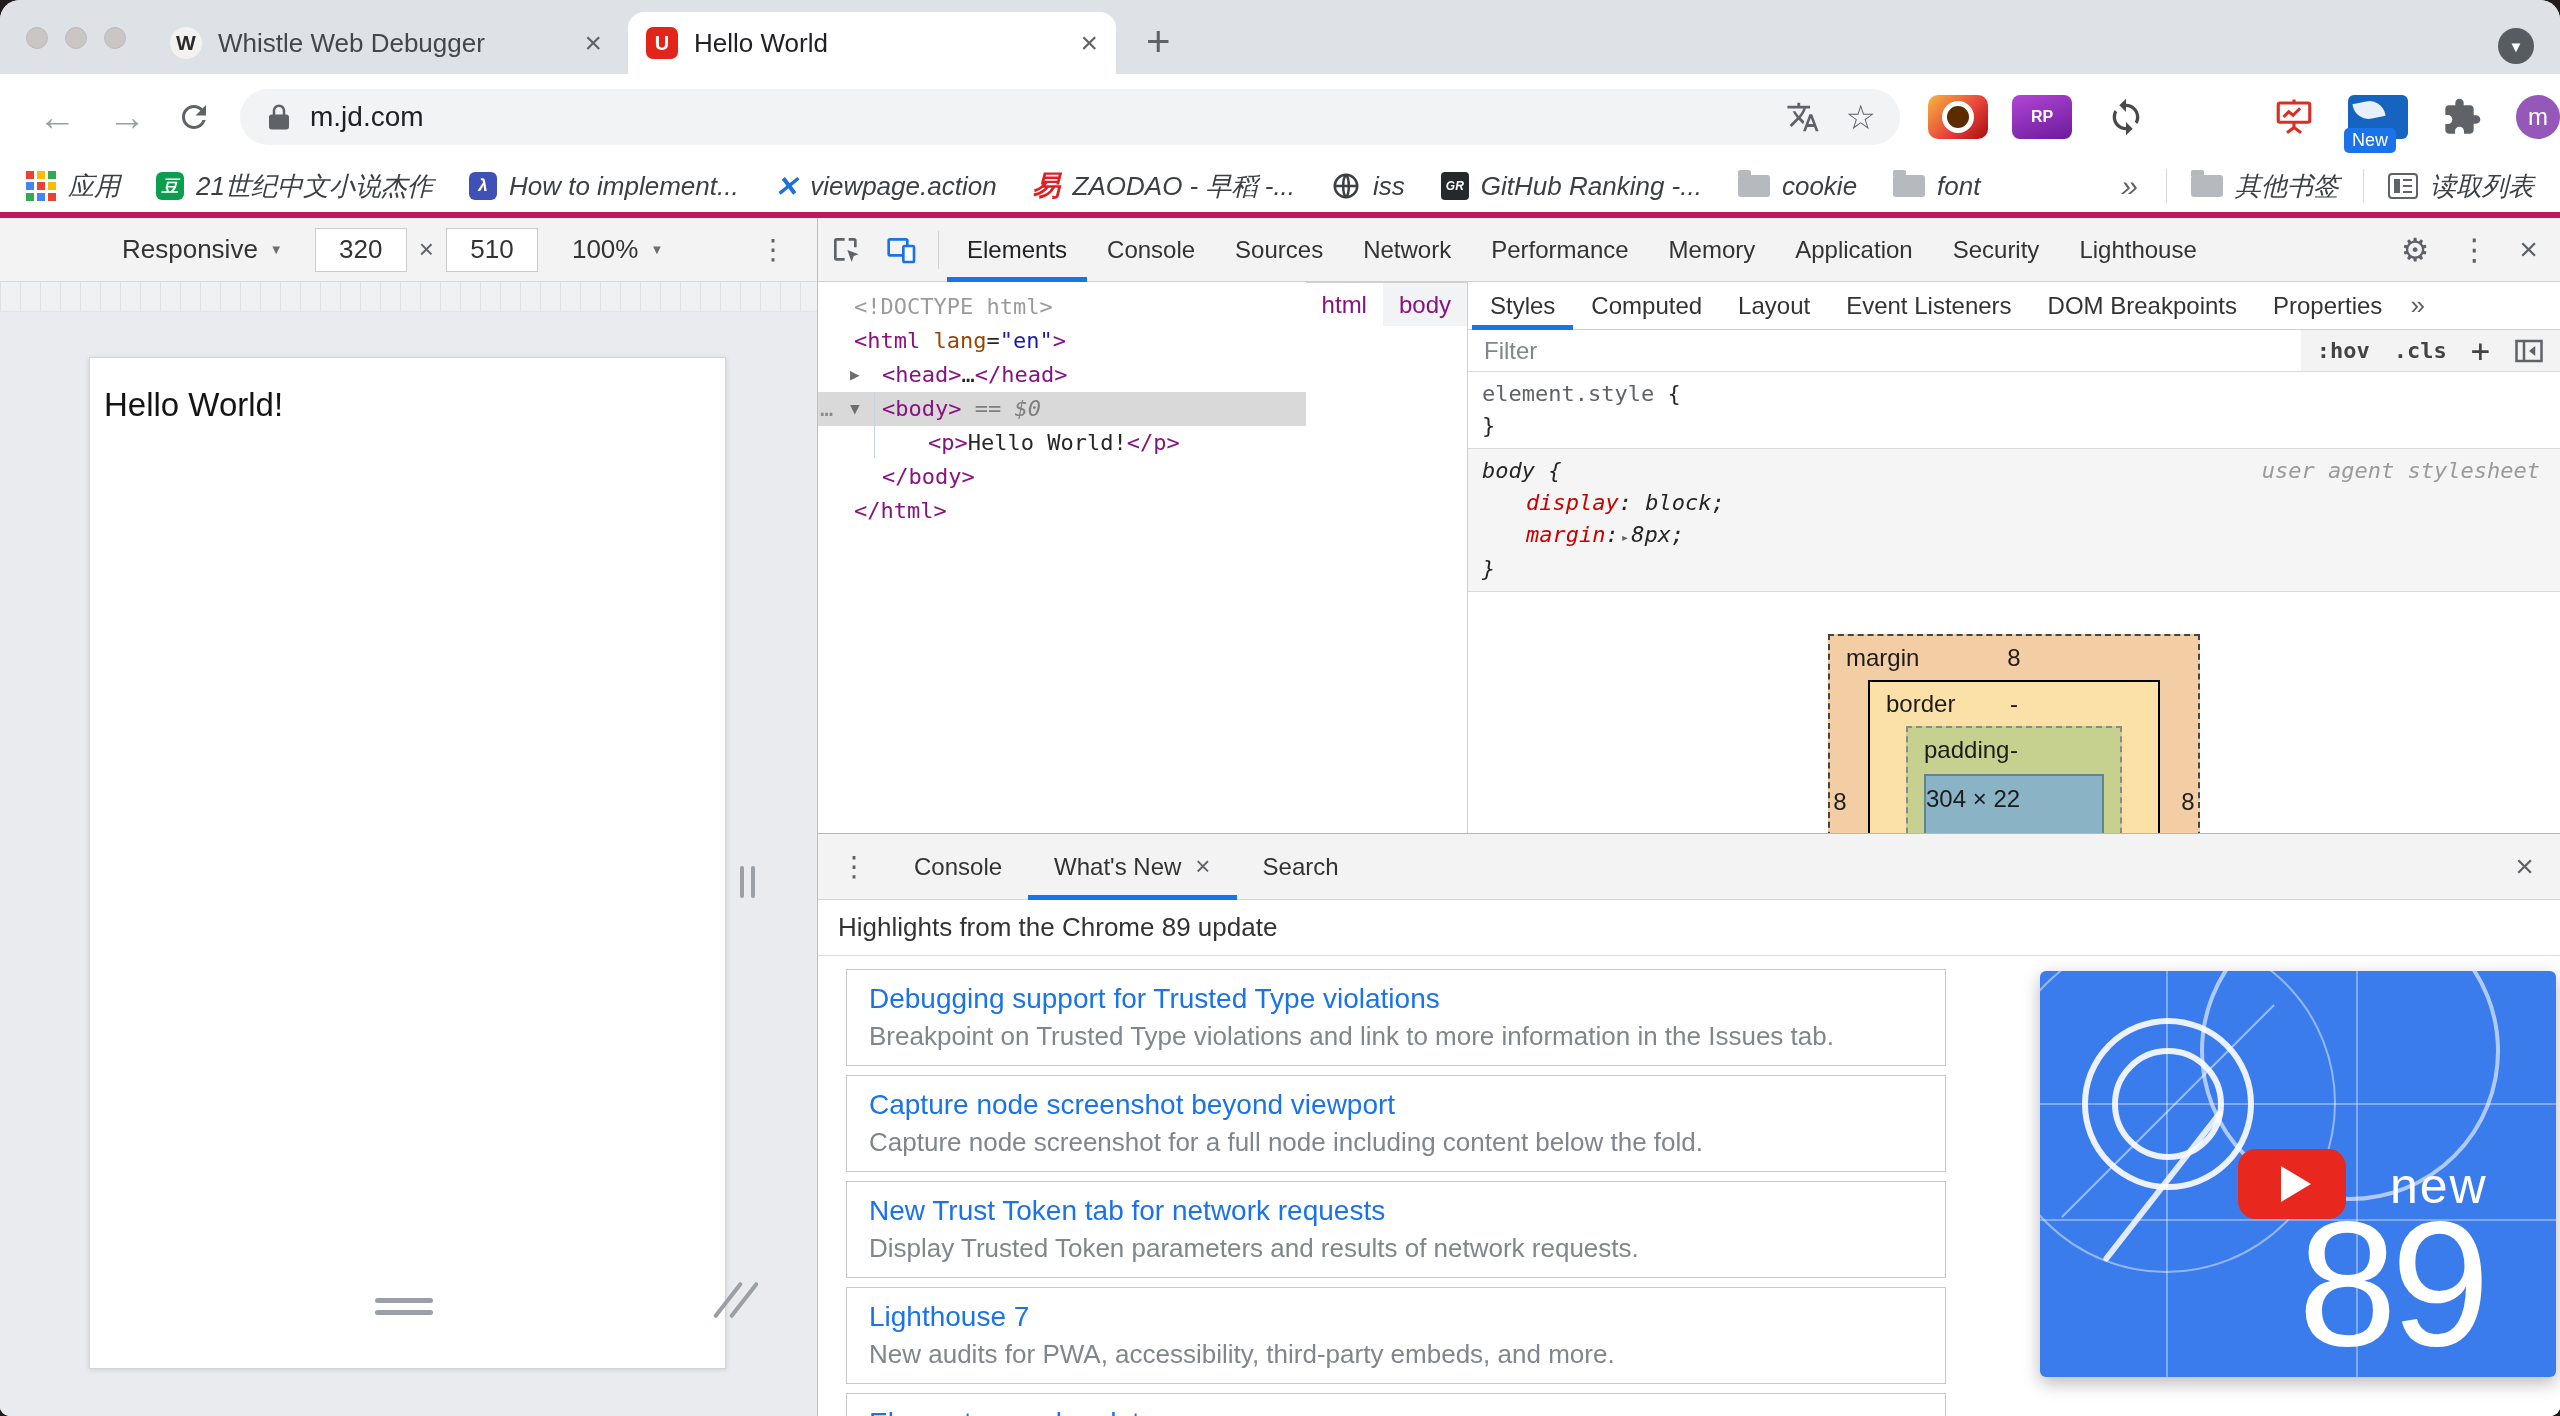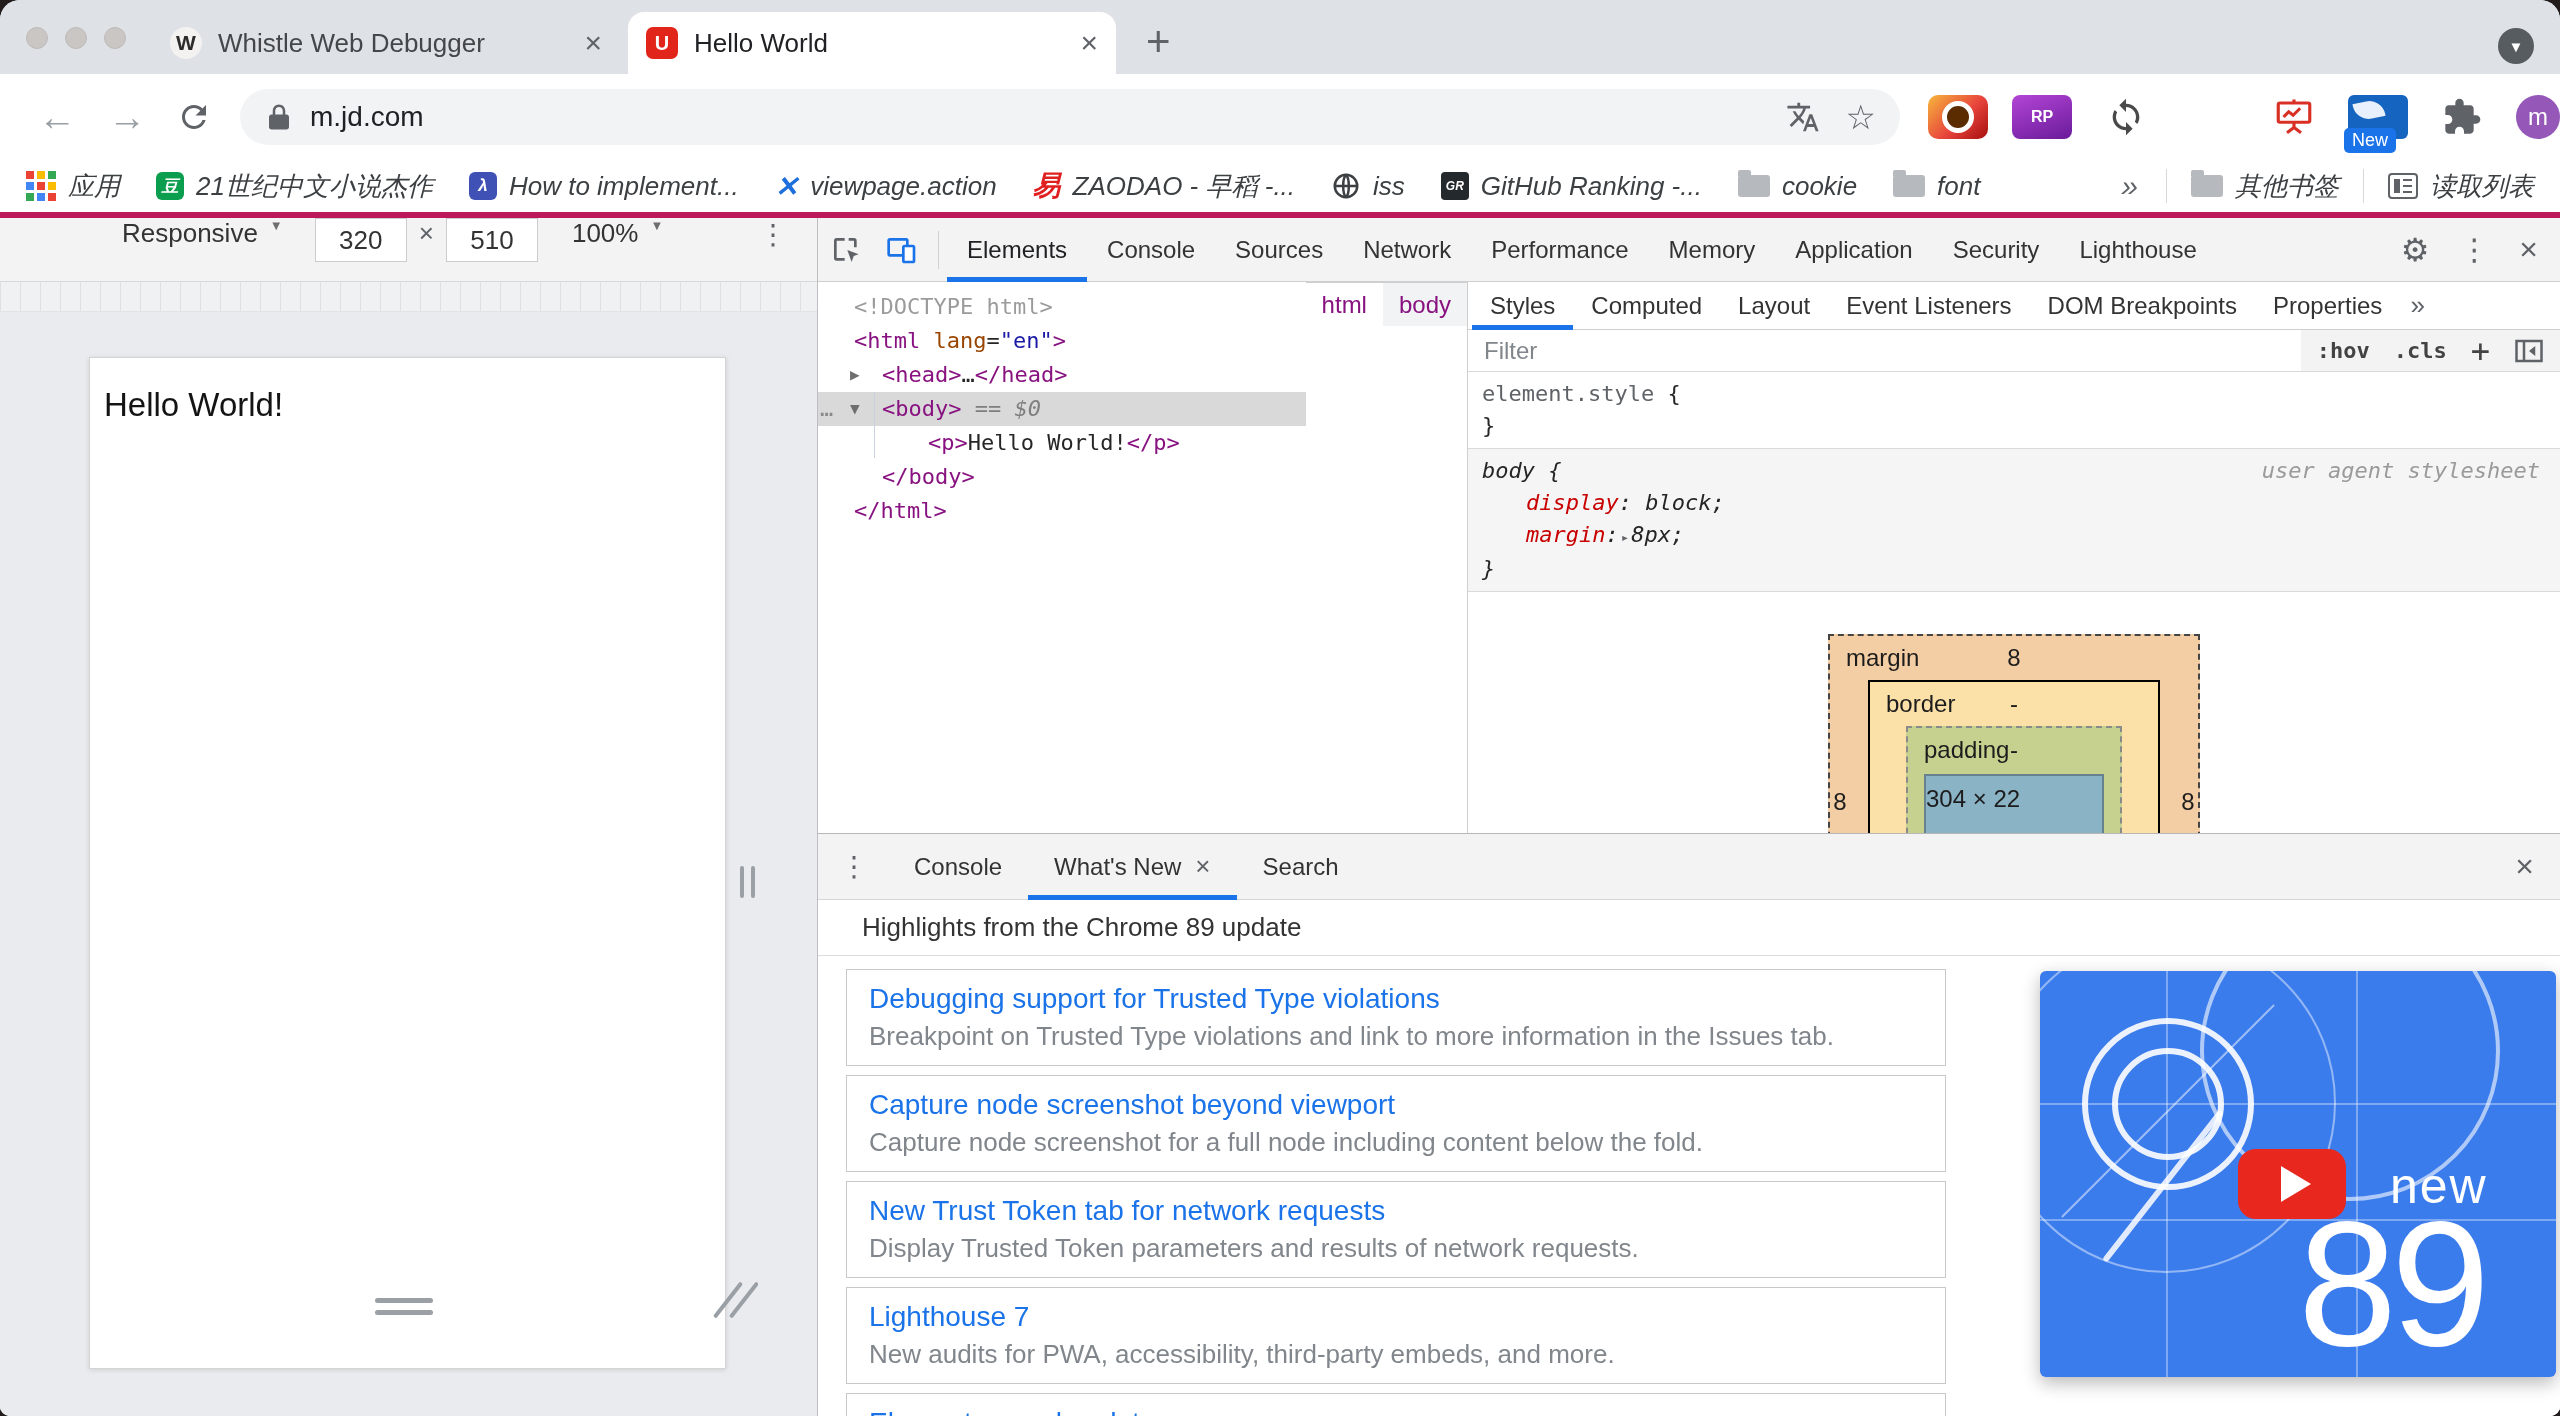--- a/index.html
+++ b/index.html
@@ -64,21 +64,21 @@
   .bm-sep { width:1px; height:34px; background:#d5d7da; margin:0 24px; }
   .overflow-chevrons { font-size:30px; color:#5f6368; margin-right:4px; }
   .readlist-ico { width:30px; height:26px; border:2px solid #5f6368; border-radius:4px; position:relative; }
   .readlist-ico::before { content:""; position:absolute; left:4px; top:4px; width:6px; height:14px; background:#5f6368; }
   .readlist-ico::after { content:""; position:absolute; left:13px; top:4px; width:9px; height:14px;
       background:linear-gradient(#5f6368 2px,transparent 2px,transparent 6px,#5f6368 6px,#5f6368 8px,transparent 8px,transparent 12px,#5f6368 12px); }
 
   
   .main { display:flex; height:1198px; }
   .device { width:818px; background:#eaecef; border-right:1px solid #bcbec1; position:relative; }
-  .dtoolbar { height:64px; background:#f3f3f3; border-bottom:1px solid #dadada; display:flex; align-items:flex-start;
+  .dtoolbar { height:64px; background:#f3f3f3; border-bottom:1px solid #dadada; display:flex; align-items:center;
               padding-left:122px; font-size:26px; color:#333; position:relative; }
   .dcaret { font-size:13px; color:#6e6e6e; margin-left:12px; }
   .dim-input { width:92px; height:44px; border:1px solid #ccc; background:#fff; text-align:center;
                font-size:26px; color:#333; margin:0 4px; font-family:"Liberation Sans",sans-serif; }
   .dim-x { color:#5f6368; font-size:26px; margin:0 8px; }
   .dt-kebab { position:absolute; right:30px; font-size:28px; color:#5f6368; }
   .ruler { height:30px; background:#f0f1f2; border-bottom:1px solid #e2e3e4;
            background-image:repeating-linear-gradient(90deg,#dfe0e1 0 1px,transparent 1px 20px); }
   .screen { position:absolute; left:0; right:1px; top:95px; bottom:0; background:#e9ebee; }
   .page { position:absolute; left:89px; top:44px; width:637px; height:1012px; background:#fff;
@@ -160,21 +160,21 @@
 
   
   .drawer { height:583px; border-top:1px solid #b7b7b7; display:flex; flex-direction:column; background:#fff; }
   .drawer-tabs { height:66px; background:#f3f3f3; border-bottom:1px solid #d6d6d6; display:flex; align-items:center;
                  font-size:24px; color:#333; }
   .drawer-kebab { padding:0 20px 0 22px; font-size:28px; color:#5f6368; }
   .drawer-tab { padding:0 26px; height:66px; display:flex; align-items:center; gap:14px; }
   .drawer-tab.active { box-shadow:inset 0 -5px 0 #1a73e8; }
   .tab-x { color:#5f6368; font-size:26px; }
   .drawer-close { margin-left:auto; padding-right:26px; font-size:32px; color:#5f6368; }
-  .wn-header { height:56px; border-bottom:1px solid #dcdcdc; display:flex; align-items:center; padding-left:44px;
+  .wn-header { height:56px; border-bottom:1px solid #dcdcdc; display:flex; align-items:center; padding-left:20px;
                font-size:26px; color:#333; }
   .wn-body { flex:1; position:relative; overflow:hidden; background:#fff; }
   .cards { position:absolute; left:28px; top:13px; width:1100px; }
   .card { border:1px solid #c9c9c9; background:#fff; padding:12px 22px; margin-bottom:9px; }
   .card-title { font-size:28px; color:#1a73e8; line-height:34px; }
   .card-desc { font-size:26px; color:#80868b; line-height:34px; margin-top:3px; }
 
   .video { position:absolute; left:1222px; top:15px; width:516px; height:406px; background:#3b7ced;
            border-radius:6px; overflow:hidden; box-shadow:0 6px 18px rgba(0,0,0,.28); }
   .ring { position:absolute; border-radius:50%; border:6px solid rgba(255,255,255,.9); }

